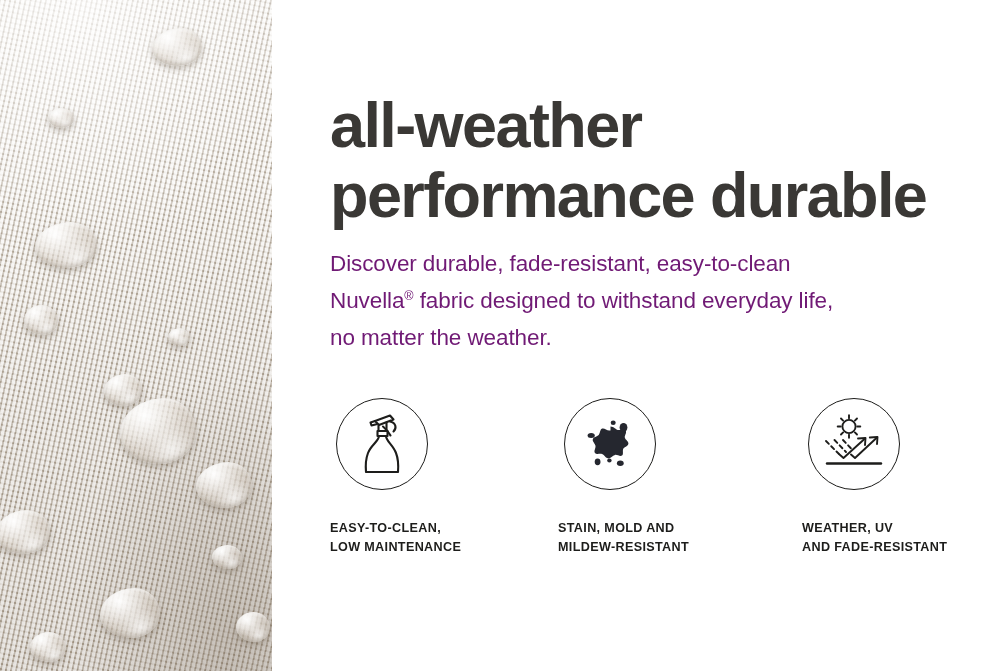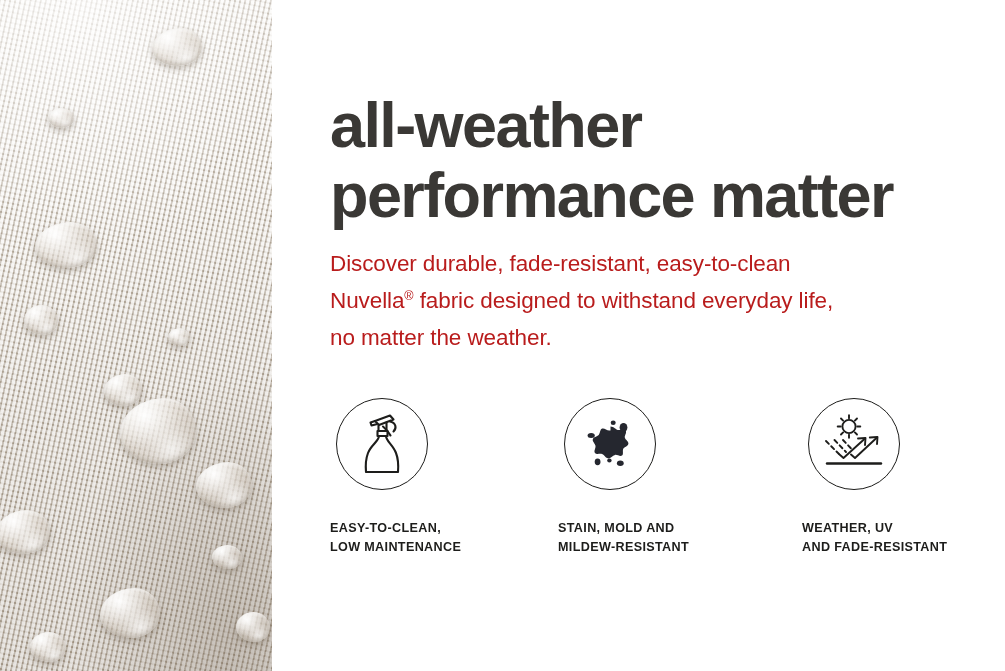--- a/index.html
+++ b/index.html
@@ -118,21 +118,21 @@
     position: absolute;
     left: 0;
     top: 245px;
     width: 640px;
     margin: 0;
     font-family: "Liberation Sans", sans-serif;
     font-weight: normal;
     font-size: 22.5px;
     line-height: 37px;
     letter-spacing: -0.1px;
-    color: #b91c1c;
+    color: #701a75;
     white-space: pre-line;
   }
   .subcopy sup {
     font-size: 0.56em;
     vertical-align: 0.62em;
     line-height: 0;
   }
 
   
   .features {
@@ -200,21 +200,21 @@
     <div class="drop" style="left:-4px;  top:510px; width:54px; height:44px;"></div>
     <div class="drop sm" style="left:212px; top:545px; width:30px; height:24px;"></div>
     <div class="drop" style="left:100px; top:588px; width:60px; height:50px;"></div>
     <div class="drop sm" style="left:30px;  top:632px; width:36px; height:30px;"></div>
     <div class="drop sm" style="left:236px; top:612px; width:34px; height:30px;"></div>
   </div>
 
   <div class="content">
 
     <h1 class="headline">all-weather
-performance matter</h1>
+performance durable</h1>
 
     <p class="subcopy"><span>Discover durable, fade-resistant, easy-to-clean</span>
 <span>Nuvella</span><sup>®</sup><span> fabric designed to withstand everyday life,</span>
 <span>no matter the weather.</span></p>
 
     <div class="features">
 
       <div class="feature feature-2">
         <div class="icon-circle">
           <svg width="62" height="62" viewBox="0 0 62 62" fill="#25272f">

